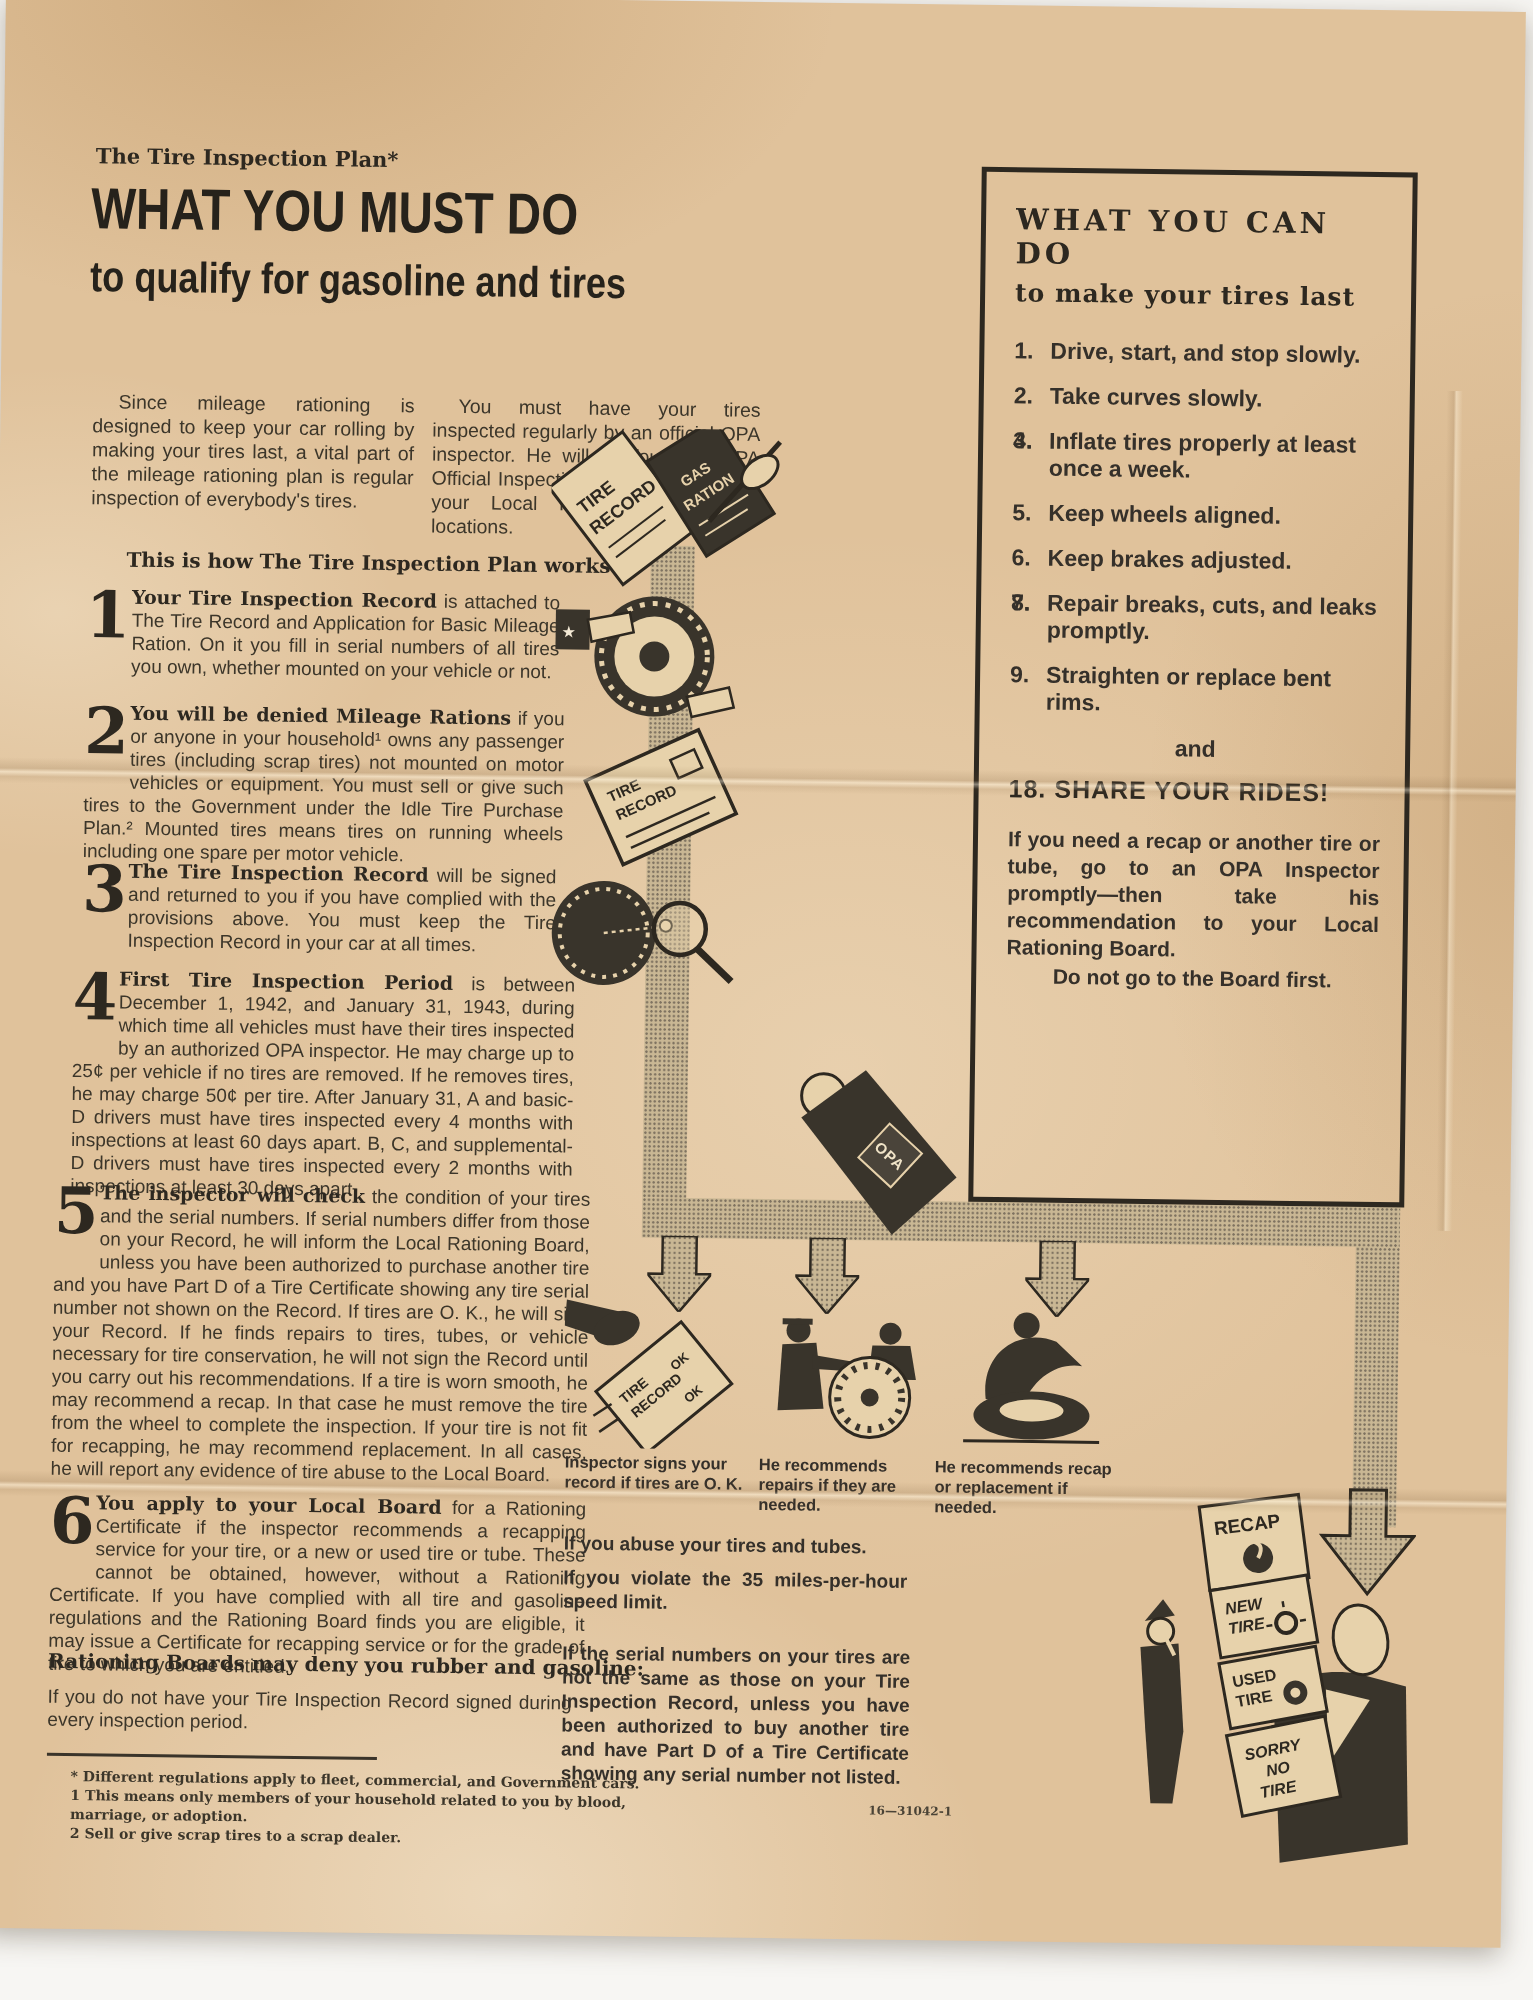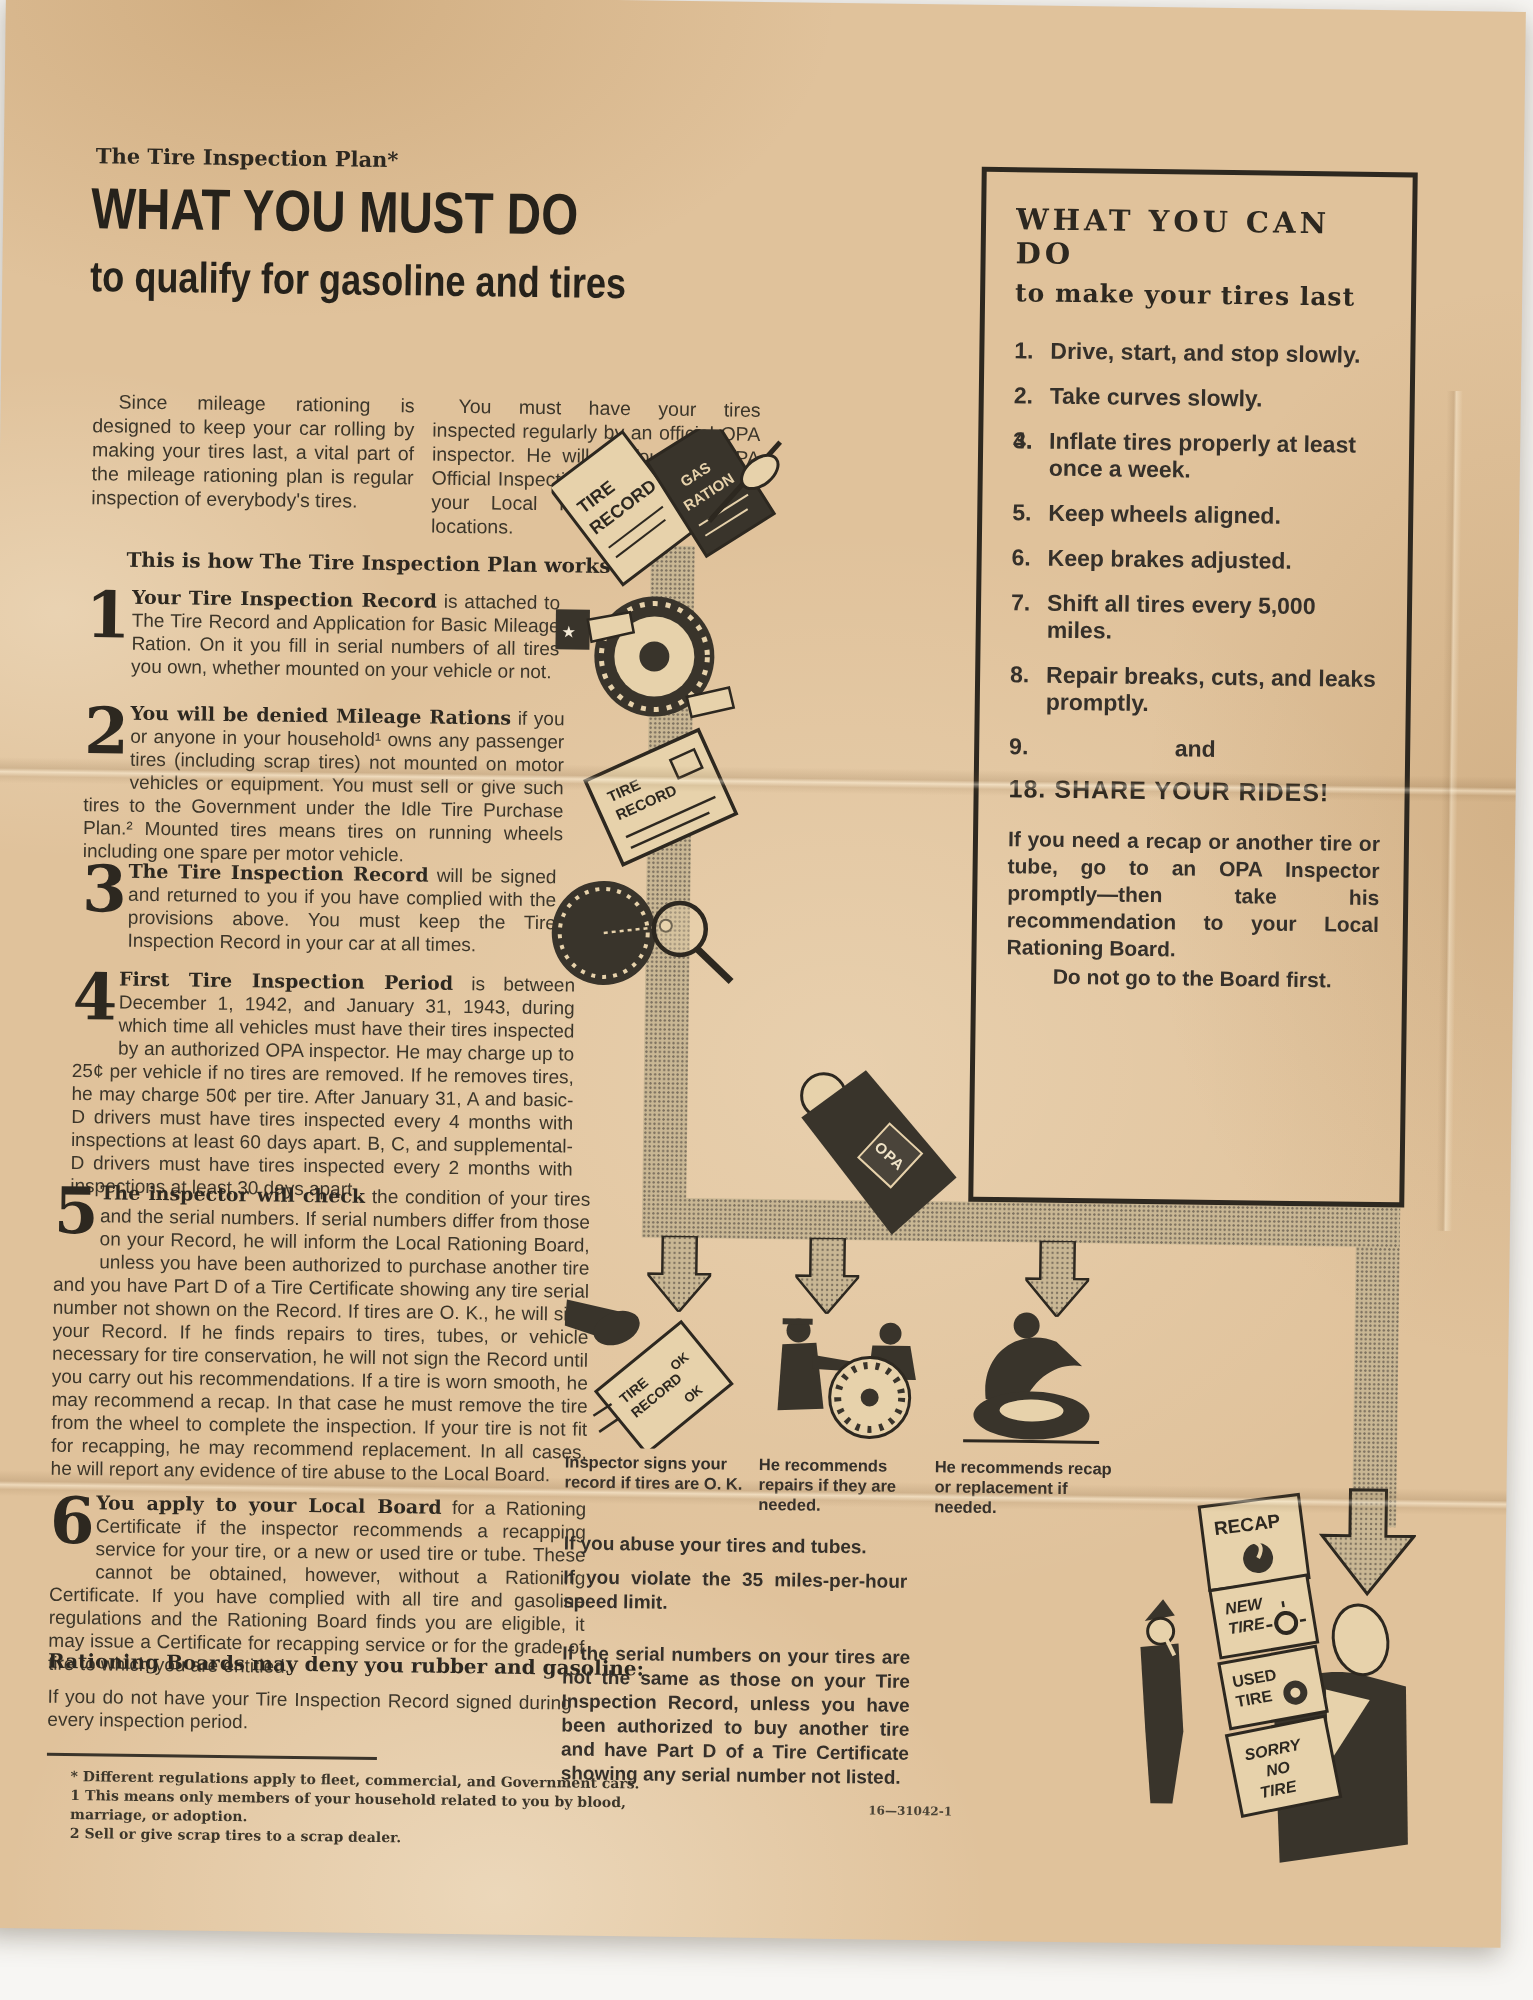--- a/index.html
+++ b/index.html
@@ -119,23 +119,23 @@
 
   <div class="abs panel" style="left:978px;top:162px;width:436px;height:1035px;">
     <div class="panel-title">WHAT YOU CAN DO</div>
     <div class="panel-sub">to make your tires last</div>
     <div class="pitem"><span class="pnum">1.</span><span>Drive, start, and stop slowly.</span></div>
     <div class="pitem"><span class="pnum">2.</span><span>Take curves slowly.</span></div>
     <div class="pitem"><span class="pnum">3.</span></div>
     <div class="pitem"><span class="pnum">4.</span><span>Inflate tires properly at least once a week.</span></div>
     <div class="pitem"><span class="pnum">5.</span><span>Keep wheels aligned.</span></div>
     <div class="pitem"><span class="pnum">6.</span><span>Keep brakes adjusted.</span></div>
-    <div class="pitem"><span class="pnum">7.</span><span>Shift all tires every 5,000 miles.</span></div>
+    <div class="pitem"><span class="pnum">7.</span></div>
     <div class="pitem"><span class="pnum">8.</span><span>Repair breaks, cuts, and leaks promptly.</span></div>
-    <div class="pitem"><span class="pnum">9.</span></div>
+    <div class="pitem"><span class="pnum">9.</span><span>Straighten or replace bent rims.</span></div>
     <div class="pand">and</div>
     <div class="pten"><span>18.</span> <span>SHARE YOUR RIDES!</span></div>
     <div class="pfooter">If you need a recap or another tire or tube, go to an OPA Inspector promptly—then take his recommendation to your Local Rationing Board.</div>
     <div class="pfooter-last">Do not go to the Board first.</div>
   </div>
 
   <svg class="abs" style="left:552px;top:428px;" width="240" height="780" viewBox="0 0 240 780">
 
     <g transform="rotate(-38 70 80)">
       <rect x="25" y="20" width="92" height="122" fill="#e7d2ab" stroke="#2d2820" stroke-width="3"></rect>

